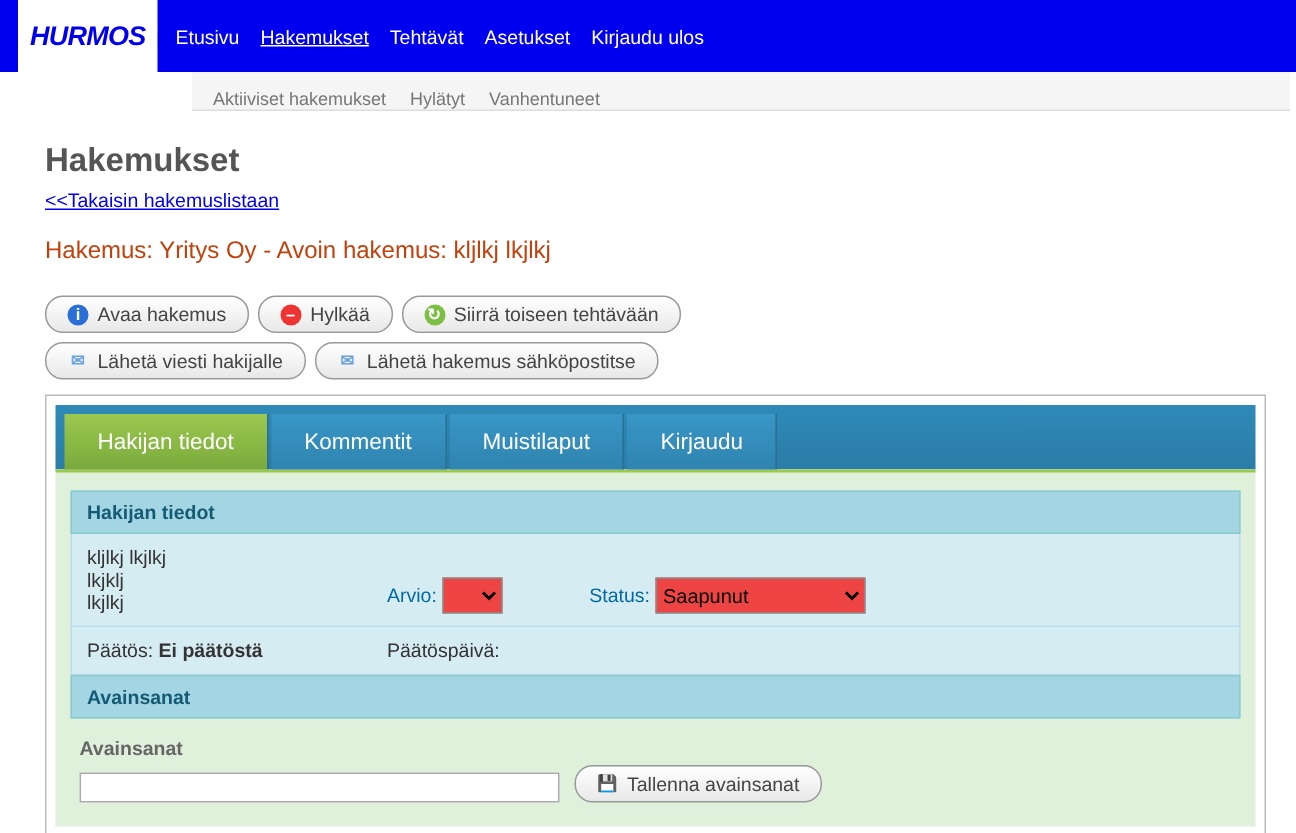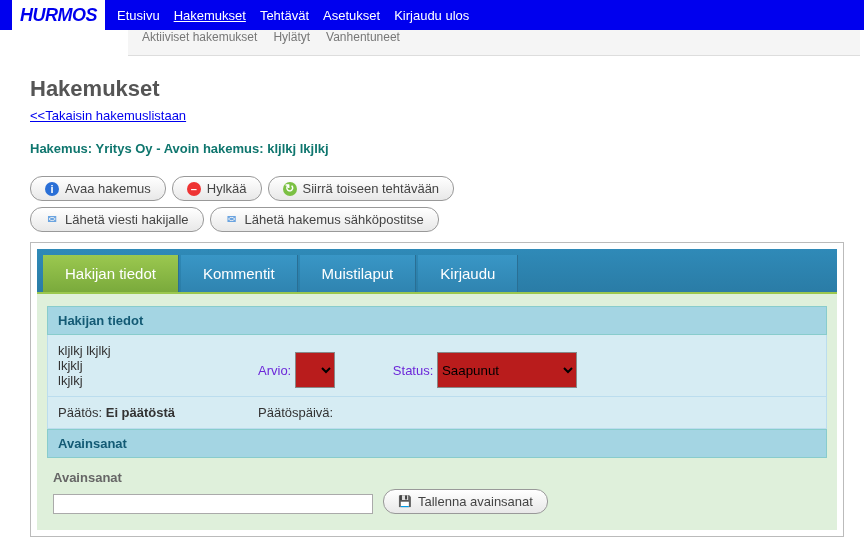--- a/index.html
+++ b/index.html
@@ -1,50 +1,50 @@
 <!DOCTYPE html>
 <html><head>
 <meta charset="utf-8">
 <style>
 *{box-sizing:border-box;margin:0;padding:0}
 body{font-family:Arial,Helvetica,sans-serif;font-size:13px;color:#333;background:#fff;width:864px}
-.topbar{background:#0000ee;height:30px;display:flex;align-items:center;padding:0 12px}
+.topbar{background:#0000ee;height:48px;display:flex;align-items:center;padding:0 12px}
 .logo{color:#0000ee;background:#fff;font-weight:900;font-size:18px;padding:2px 6px;font-style:italic;letter-spacing:-0.5px}
 .logo-wrap{background:#fff;padding:0 2px;display:flex;align-items:center;height:100%}
 .topnav{display:flex;gap:14px;margin-left:12px}
 .topnav a{color:#fff;font-weight:400;text-decoration:none;font-size:13px}
 .topnav a.active{text-decoration:underline}
-.subnav{background:#f5f5f5;height:26px;display:flex;align-items:flex-start;gap:16px;padding:0 14px;border-bottom:1px solid #ddd;margin-left:128px;margin-right:4px}
+.subnav{background:#f5f5f5;height:26px;display:flex;align-items:flex-end;gap:16px;padding:0 14px;border-bottom:1px solid #ddd;margin-left:128px;margin-right:4px}
 .subnav a{color:#777;text-decoration:none;font-size:12px}
 .content{padding:10px 20px 10px 30px}
 h1{font-size:22px;color:#555;font-weight:700;margin:10px 0 6px}
 .backlink{color:#0000ee;font-size:13px}
-.meta{margin:18px 0 20px;font-size:13px;color:#0f766e;font-weight:700}
+.meta{margin:18px 0 20px;font-size:16px;color:#c2410c;font-weight:400}
 .btn-row{display:flex;gap:6px;margin-bottom:6px}
 .btn{display:inline-flex;align-items:center;gap:6px;padding:4px 14px;border:1px solid #999;border-radius:12px;background:linear-gradient(#fff,#e8e8e8);cursor:pointer;font-size:13px;color:#444}
 .btn .ic{width:14px;height:14px;display:inline-flex;align-items:center;justify-content:center;font-size:11px;font-weight:700}
 .ic-info{background:#2a6fd6;color:#fff;border-radius:50%}
 .ic-deny{background:#e33;color:#fff;border-radius:50%}
 .ic-move{background:#7bc043;color:#fff;border-radius:50%}
 .ic-mail{color:#6ba4e0}
 .ic-save{color:#2a6fd6}
 .panel{border:1px solid #bbb;margin-top:10px;padding:6px;background:#fff}
 .tabs{background:linear-gradient(#2f8ab8,#2a7ca6);display:flex;padding:6px 6px 0;gap:2px}
 .tab{padding:10px 22px;color:#fff;font-size:15px;cursor:pointer;background:linear-gradient(#3996c6,#2f84b0);border-right:1px solid #2a6f94}
 .tab.active{background:linear-gradient(#9bc84f,#7aaa3c)}
 .tabbody{background:#dff0db;padding:12px 10px 16px;border-top:2px solid #9bc84f}
 .section-h{background:#a4d5e3;color:#135a74;font-weight:700;padding:6px 10px;border:1px solid #8cc}
 .section-b{background:#d6ecf3;padding:8px 10px;border:1px solid #bde;border-top:none;font-size:13px;color:#333}
 .row{display:flex;align-items:flex-end;gap:10px}
 .col-a{width:190px}
 .col-b{width:130px}
-.lbl{color:#6d28d9}
+.lbl{color:#0369a1}
 .sub-h{color:#666;font-weight:700;margin:8px 0 4px}
 input[type=text]{border:1px solid #aaa;height:20px;padding:1px 4px}
-select{border:1px solid #888;height:36px;background:#b91c1c}
+select{border:1px solid #888;height:24px;background:#ef4444}
 </style>
 </head>
 <body>
 
 <div class="topbar">
   <div class="logo-wrap">
     <span class="logo">HURMOS</span>
   </div>
   <nav class="topnav">
     <a href="#">Etusivu</a>

